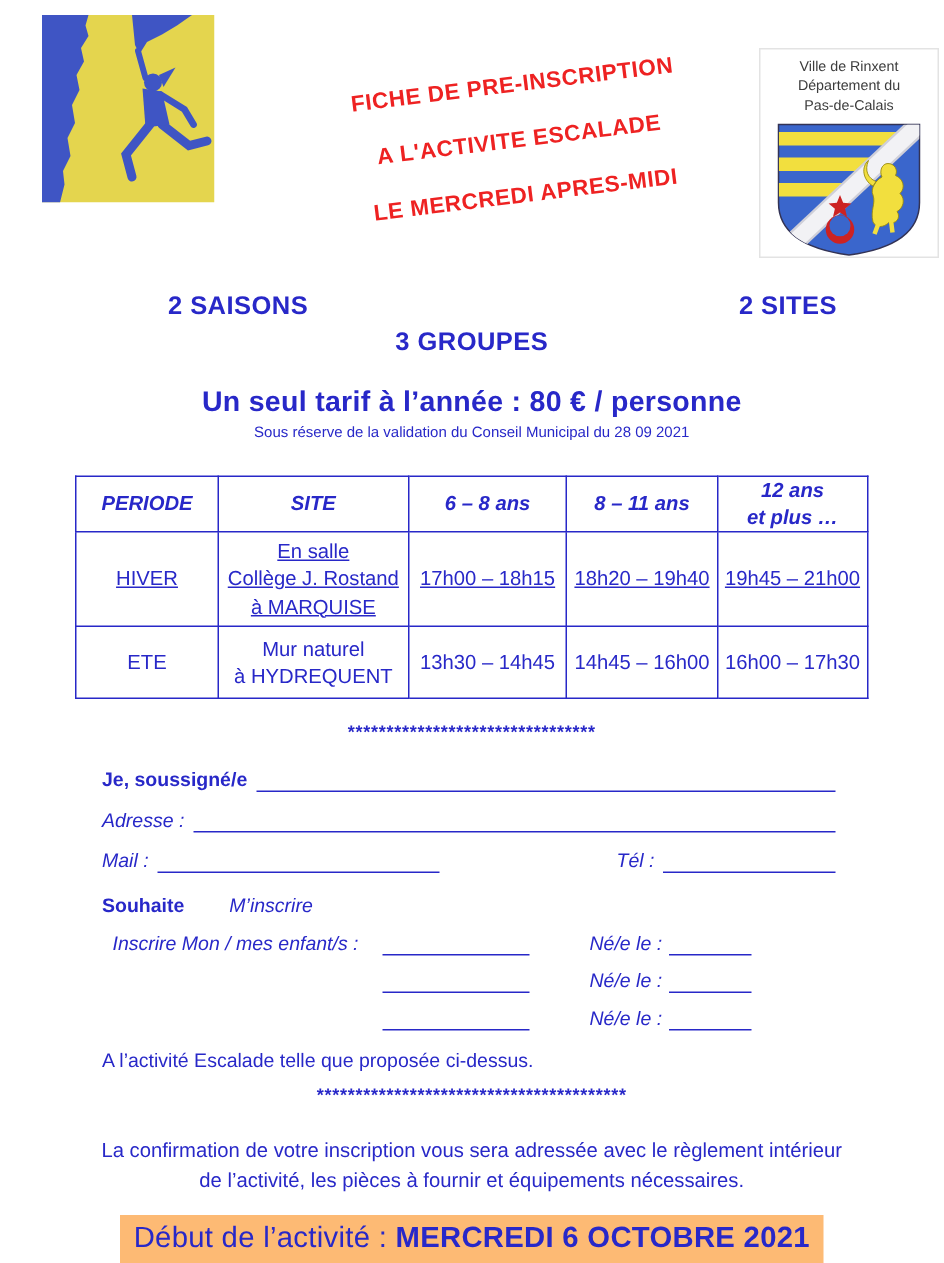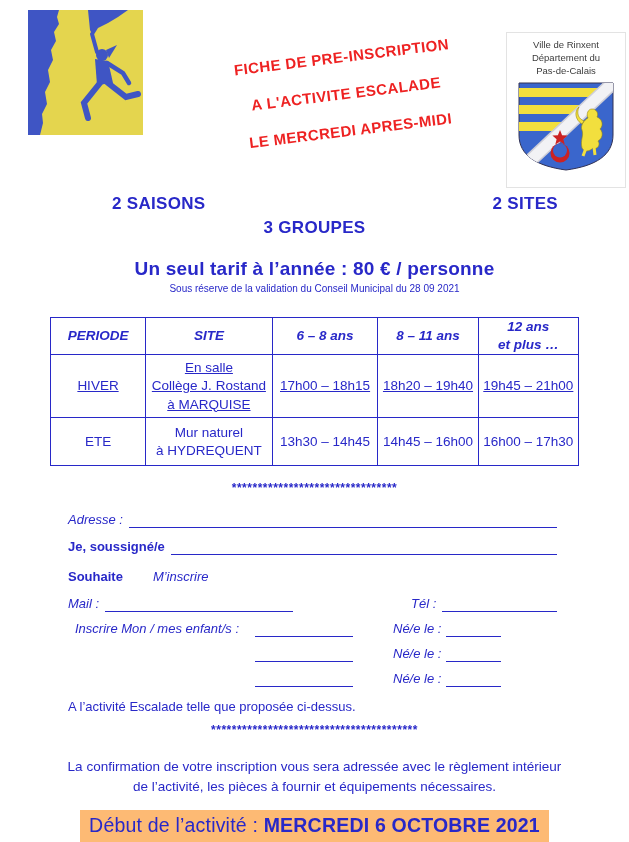--- a/index.html
+++ b/index.html
@@ -17,21 +17,21 @@
   .header { position: relative; height: 182px; }
   .logo { position: absolute; left: 28px; top: 10px; }
   .red-title {
     position: absolute; left: 203px; top: 38px; width: 286px;
     transform: rotate(-7deg); transform-origin: 50% 50%;
     color: #EE2222; font-weight: bold; font-size: 15px;
     text-align: center; line-height: 37px; letter-spacing: .4px;
     white-space: nowrap;
   }
   .crest-box {
-    position: absolute; left: 506px; top: 32px; width: 120px; height: 156px;
+    position: absolute; left: 506px; top: 32px; width: 120px; height: 140px;
     border: 1px solid #e3e3e3; padding-top: 6px; text-align: center;
   }
   .crest-caption { font-size: 9.5px; line-height: 1.35; color: #3c3c3c; }
   .crest-shield { margin-top: 3px; }
   
   .seasons-row {
     display: flex; justify-content: space-between;
     padding: 12px 71px 0 112px;
     font-size: 17px; font-weight: bold; letter-spacing: .3px;
   }
@@ -206,42 +206,42 @@
         <td>16h00 – 17h30</td>
       </tr>
     </tbody>
   </table>
 
   <div class="stars stars-1">********************************</div>
 
   <div class="form">
 
     <div class="f-line">
+      <span class="lbl-bold">Je, soussigné/e</span>
+      <span class="blank grow"></span>
+    </div>
+
+    <div class="f-line">
       <span class="lbl-it">Adresse :</span>
       <span class="blank grow"></span>
-    </div>
-
-    <div class="f-line">
-      <span class="lbl-bold">Je, soussigné/e</span>
-      <span class="blank grow"></span>
-    </div>
-
-    <div class="f-line souhaite-row">
-      <span class="lbl-bold">Souhaite</span>
-      <span class="lbl-it minscrire">M’inscrire</span>
     </div>
 
     <div class="f-line">
       <span class="lbl-it">Mail :</span>
       <span class="blank w-mail"></span>
       <span class="sp-tel"></span>
       <span class="lbl-it">Tél :</span>
       <span class="blank w-tel grow"></span>
     </div>
 
+    <div class="f-line souhaite-row">
+      <span class="lbl-bold">Souhaite</span>
+      <span class="lbl-it minscrire">M’inscrire</span>
+    </div>
+
     <div class="enfant-row">
       <span class="enfant-label">Inscrire Mon / mes  enfant/s :</span>
       <span class="blank w-name"></span>
       <span class="nele">Né/e le :</span>
       <span class="blank w-date"></span>
     </div>
 
     <div class="enfant-row">
       <span class="enfant-label"></span>
       <span class="blank w-name"></span>

